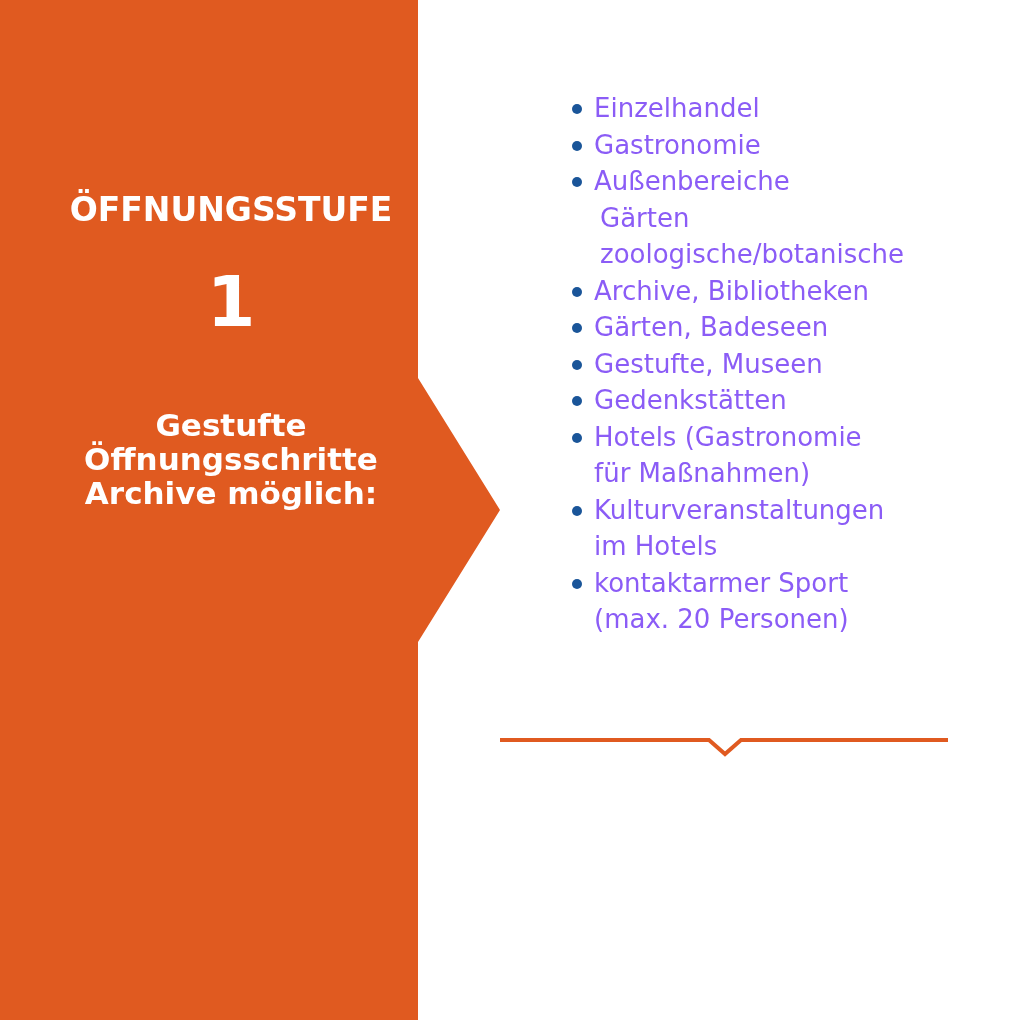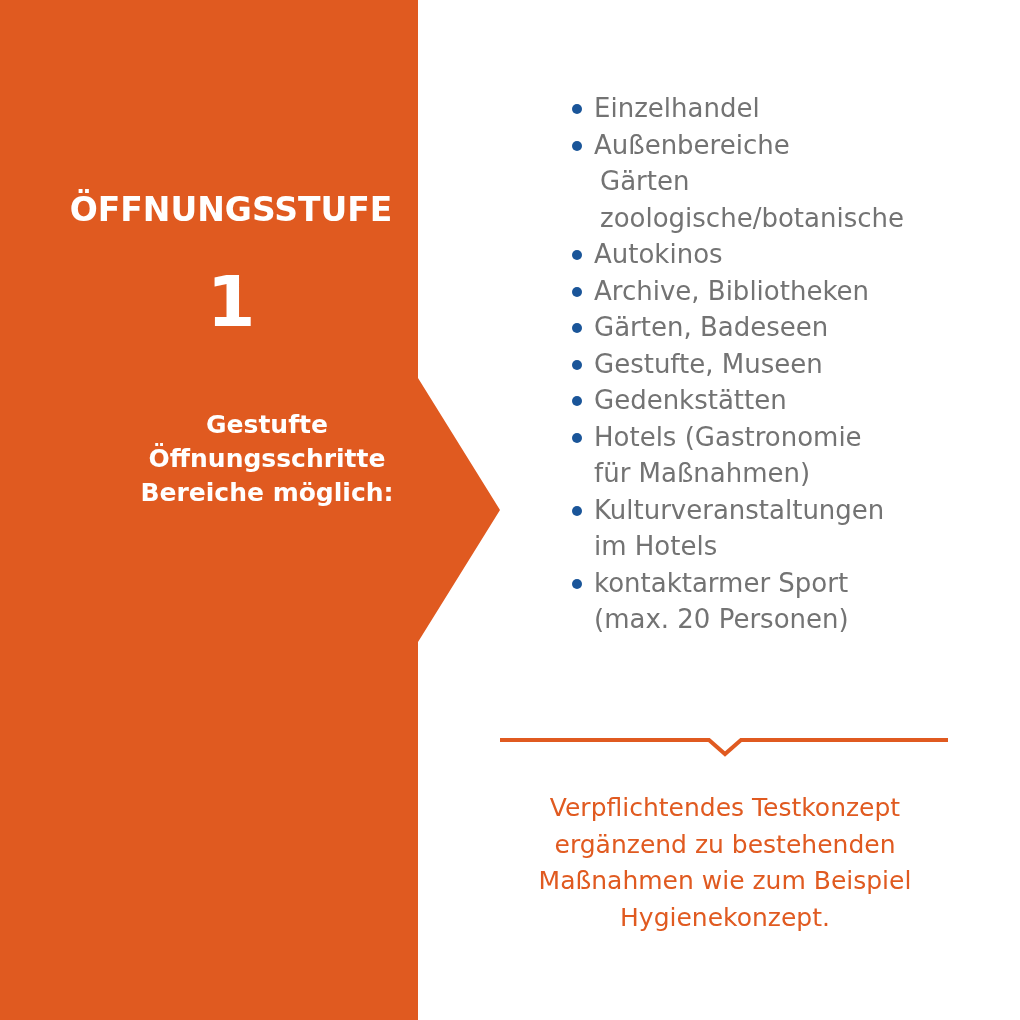--- a/index.html
+++ b/index.html
@@ -35,32 +35,31 @@
       font-size: 33px;
       letter-spacing: 0px;
     }
     .stage-number {
       top: 262px;
       font-size: 70px;
       line-height: 80px;
     }
     .stage-desc {
       top: 408px;
-      font-size: 25px;
+      font-size: 31px;
       line-height: 34px;
-      padding-left: 36px;
     }
     .area-list {
       position: absolute;
       left: 566px;
       top: 90px;
       margin: 0;
       padding: 0;
       list-style: none;
-      color: #737373;
+      color: #8b5cf6;
       font-size: 26px;
       line-height: 36.5px;
     }
     .area-item {
       position: relative;
       padding-left: 28px;
       white-space: nowrap;
     }
     .bullet {
       position: absolute;
@@ -98,37 +97,37 @@
 
   <svg class="orange-panel" viewBox="0 0 1020 1020" width="1020" height="1020">
     <polygon points="0,0 418,0 418,378 500,510 418,642 418,1020 0,1020" fill="#e05a20"></polygon>
   </svg>
 
   <div class="left-text stage-title">ÖFFNUNGSSTUFE</div>
   <div class="left-text stage-number">1</div>
   <div class="left-text stage-desc">
     <div>Gestufte</div>
     <div>Öffnungsschritte</div>
-    <div>Bereiche möglich:</div>
+    <div>Archive möglich:</div>
   </div>
 
   <ul class="area-list">
     <li class="area-item">
       <span class="bullet"></span>
       <span class="line">Einzelhandel</span>
     </li>
     <li class="area-item">
       <span class="bullet"></span>
+      <span class="line">Gastronomie</span>
+    </li>
+    <li class="area-item">
+      <span class="bullet"></span>
       <span class="line">Außenbereiche</span>
       <span class="line cont-indent">Gärten</span>
       <span class="line cont-indent">zoologische/botanische</span>
-    </li>
-    <li class="area-item">
-      <span class="bullet"></span>
-      <span class="line">Autokinos</span>
     </li>
     <li class="area-item">
       <span class="bullet"></span>
       <span class="line">Archive, Bibliotheken</span>
     </li>
     <li class="area-item">
       <span class="bullet"></span>
       <span class="line">Gärten, Badeseen</span>
     </li>
     <li class="area-item">
@@ -153,20 +152,14 @@
       <span class="bullet"></span>
       <span class="line">kontaktarmer Sport</span>
       <span class="line">(max. 20 Personen)</span>
     </li>
   </ul>
 
   <svg class="divider" viewBox="0 0 448 30" width="448" height="30">
     <polyline points="0,10 209,10 225,24 241,10 448,10" fill="none" stroke="#e05a20" stroke-width="4" stroke-linejoin="miter"></polyline>
   </svg>
 
-  <div class="note">
-    <div>Verpflichtendes Testkonzept</div>
-    <div>ergänzend zu bestehenden</div>
-    <div>Maßnahmen wie zum Beispiel</div>
-    <div>Hygienekonzept.</div>
-  </div>
 
 </div>
 
 </body></html>

